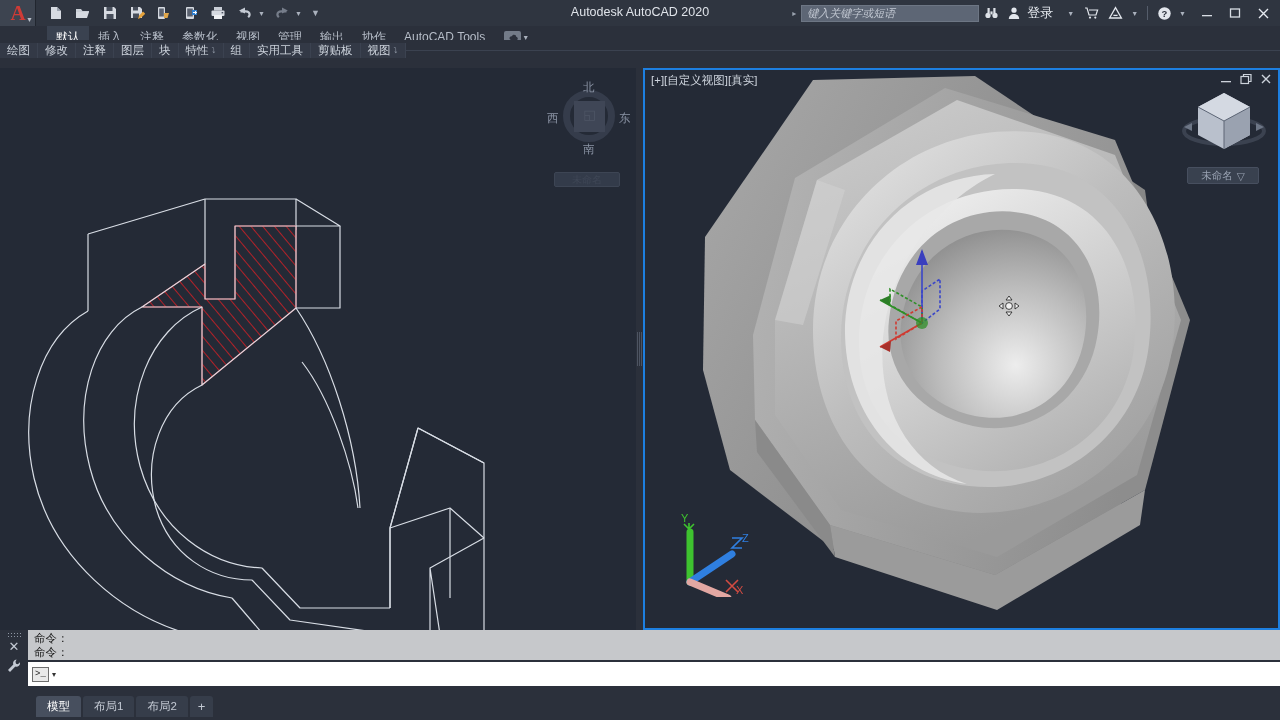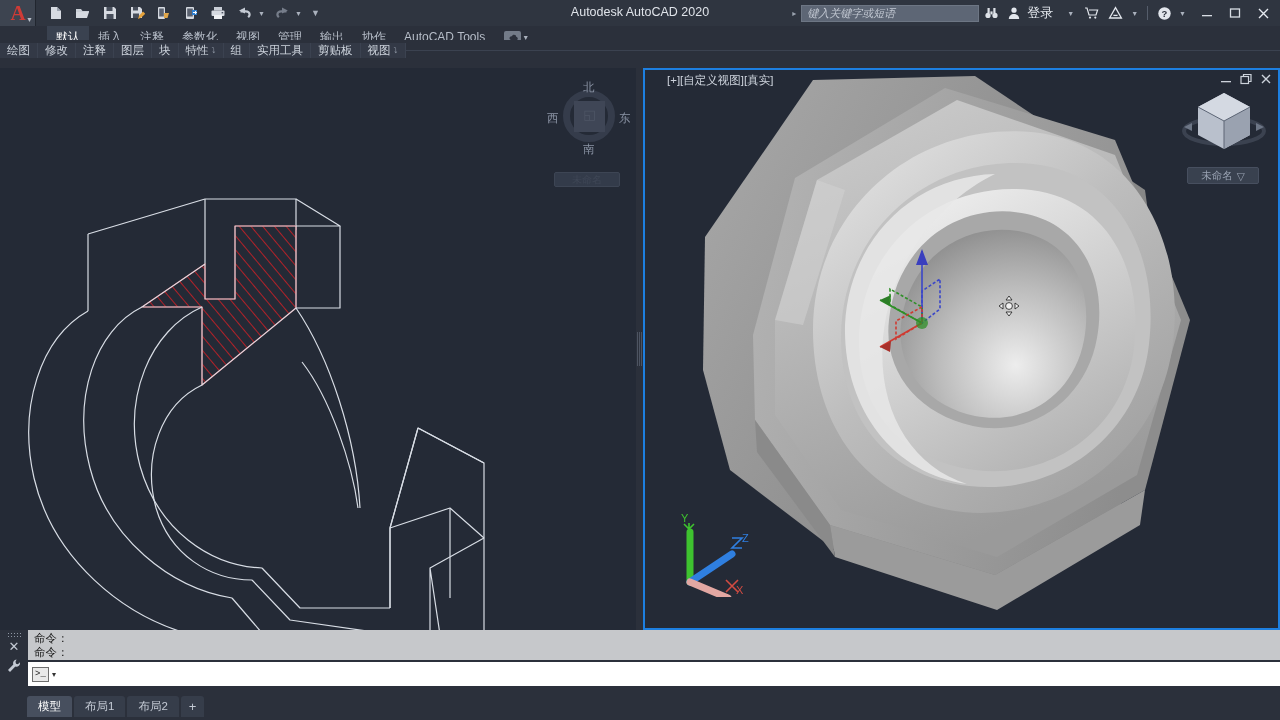--- a/index.html
+++ b/index.html
@@ -117,21 +117,21 @@
     position: absolute; left: 636px; top: 0; width: 7px; height: 562px;
     background: #2b303b;
   }
   .splitter .grip {
     position: absolute; left: 1px; top: 50%; transform: translateY(-50%);
     width: 5px; height: 34px;
     background: linear-gradient(to right,#4d5462 0 1px,transparent 1px 2px,#4d5462 2px 3px,transparent 3px 4px,#4d5462 4px 5px);
   }
 
   .vp-label {
-    position: absolute; left: 22px; top: 3px;
+    position: absolute; left: 6px; top: 3px;
     font-size: 11.5px; color: #ccd2db; white-space: nowrap;
   }
   .vp-ctrls {
     position: absolute; right: 6px; top: 3px; display: flex; gap: 8px; align-items: center;
     color: #ccd2db;
   }
 
   
   .compass { position: absolute; left: 545px; top: 12px; width: 85px; height: 95px; }
   .compass .ring {
@@ -198,21 +198,21 @@
     font-size: 9px; color: #222; display: flex; align-items: center; justify-content: center;
     font-family: "Liberation Mono", monospace;
   }
   .prompt-caret { font-size: 8px; color: #333; }
 
   
   .statusbar {
     position: absolute; left: 0; top: 688px; width: 1280px; height: 32px;
     background: #2b303b; display: flex; align-items: center;
   }
-  .layout-tabs { display: flex; align-items: flex-end; height: 32px; padding-left: 27px; gap: 2px; }
+  .layout-tabs { display: flex; align-items: flex-end; height: 32px; padding-left: 36px; gap: 2px; }
   .ltab {
     height: 21px; padding: 0 11px; display: flex; align-items: center;
     font-size: 11.5px; color: #c4cad4; background: #363d4a;
     border-radius: 3px 3px 0 0; margin-bottom: 3px;
   }
   .ltab.active { background: #474f5e; color: #ffffff; }
   .ltab.plus { padding: 0 8px; font-size: 13px; }
   .status-msg {
     margin-left: auto; padding-right: 10px; font-size: 12px; color: #e6eaf0;
   }

